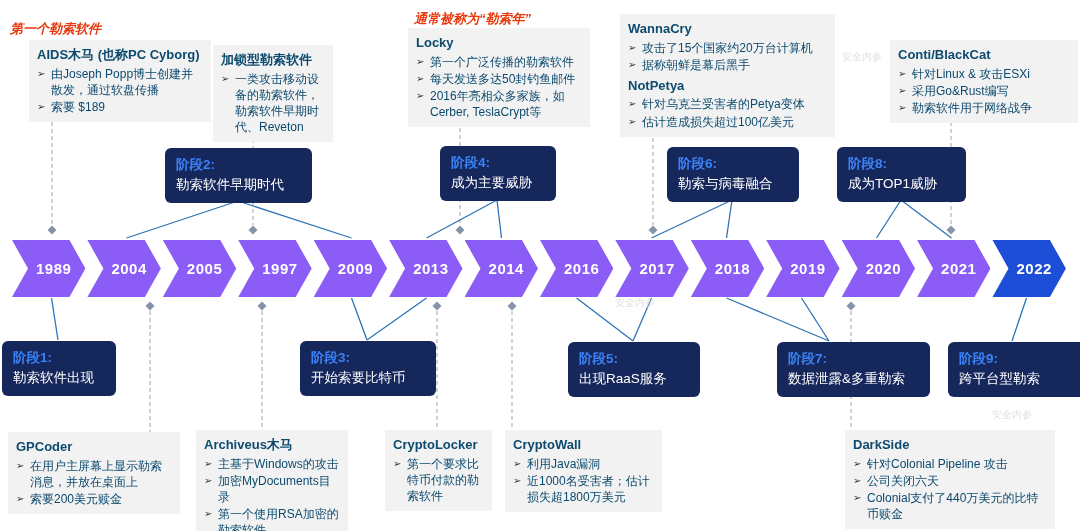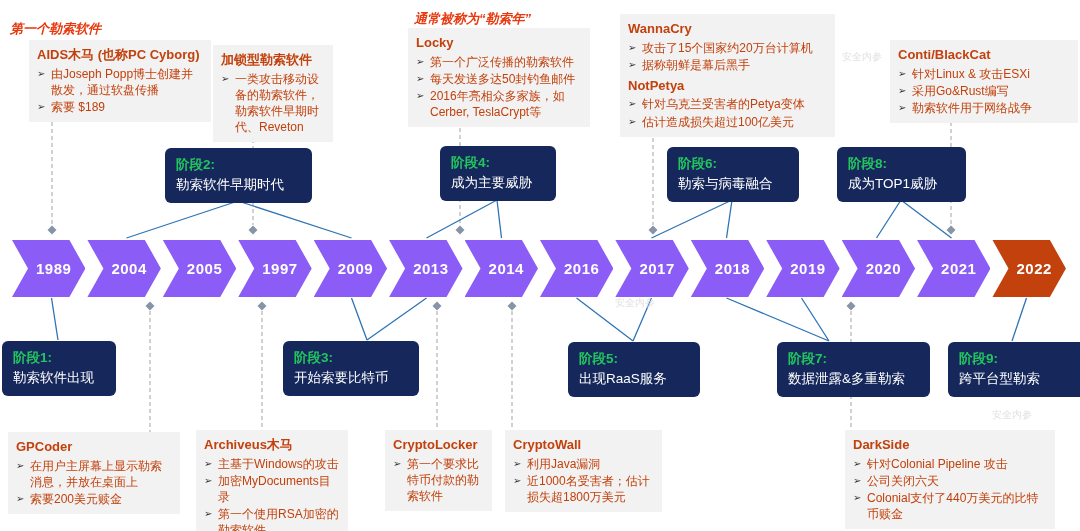--- a/index.html
+++ b/index.html
@@ -12,42 +12,42 @@
   .chevron-band {
     position:absolute; left:12px; top:240px; width:1054px; height:57px;
     display:flex; gap:2px;
   }
   .chevron {
     flex:1; background:#8b5cf6; color:#ffffff; font-weight:bold; font-size:15px;
     display:flex; align-items:center; justify-content:center; padding-left:10px;
     clip-path:polygon(0 0, calc(100% - 16px) 0, 100% 50%, calc(100% - 16px) 100%, 0 100%, 16px 50%);
     letter-spacing:0.5px;
   }
-  .chevron.purple { background:#c2410c; }
+  .chevron.purple { background:#1d4ed8; }
 
   
   .stage {
     position:absolute; background:#16275b; color:#ffffff; border-radius:6px;
     padding:7px 11px; font-size:13.5px; line-height:1.5; box-sizing:border-box;
   }
-  .stage .s-label { display:block; font-weight:bold; color:#22c55e; }
+  .stage .s-label { display:block; font-weight:bold; color:#3b82f6; }
   .stage .s-desc  { display:block; }
   .s1 { left:2px;   top:341px; width:114px; }
   .s2 { left:165px; top:148px; width:147px; }
-  .s3 { left:283px; top:341px; width:136px; }
+  .s3 { left:300px; top:341px; width:136px; }
   .s4 { left:440px; top:146px; width:116px; }
   .s5 { left:568px; top:342px; width:132px; }
   .s6 { left:667px; top:147px; width:132px; }
   .s7 { left:753px; top:342px; width:153px;margin-left:24px; }
   .s8 { left:837px; top:147px; width:129px; }
   .s9 { left:948px; top:342px; width:143px; }
 
   
   .infobox {
-    position:absolute; background:#f2f2f2; color:#c2410c;
+    position:absolute; background:#f2f2f2; color:#0c4a6e;
     padding:6px 8px; font-size:12px; line-height:1.35; box-sizing:border-box;
   }
   .ib-title { font-weight:bold; font-size:13px; margin:0 0 2px 0; }
   .infobox ul { margin:0; padding:0; list-style:none; }
   .infobox li { position:relative; padding-left:14px; margin:1px 0; }
   .infobox li::before { content:"➢"; position:absolute; left:0; top:1px; font-size:10px; color:#333333; }
   .ib-sep { margin-top:4px; }
 
   .b-aids        { left:8px;   top:40px;  width:182px;margin-left:21px; }
   .b-locker      { left:213px; top:45px;  width:120px; }

